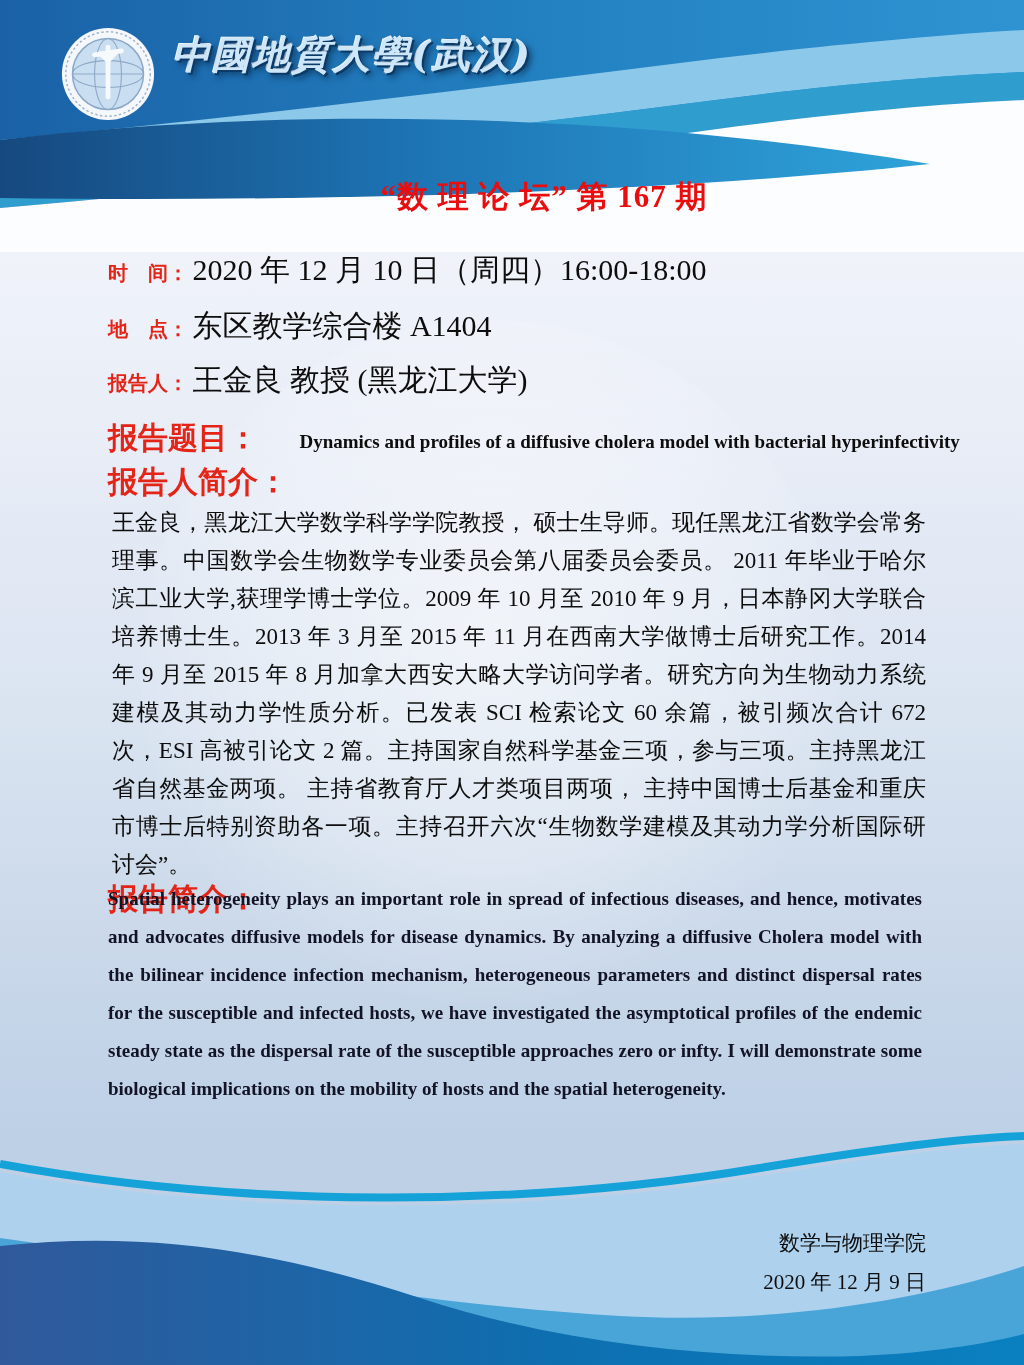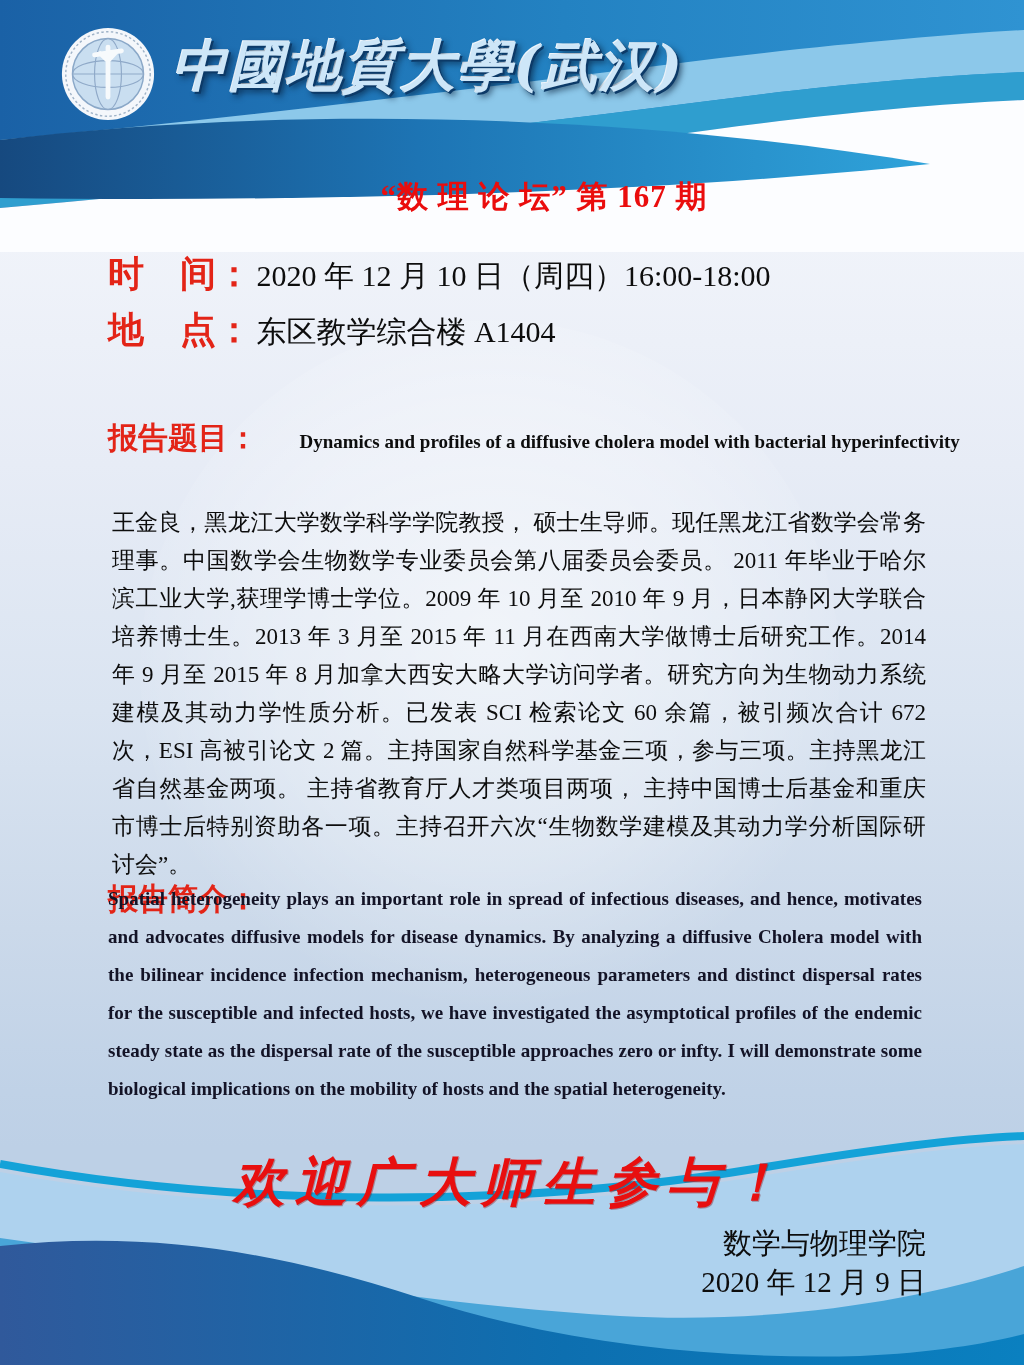--- a/index.html
+++ b/index.html
@@ -7,39 +7,39 @@
     position:relative;width:1024px;height:1365px;overflow:hidden;margin:0 auto;
     background:linear-gradient(180deg,#f1f4fa 16%,#e7ecf6 34%,#dae4f1 52%,#cbd9ea 68%,#c0d2e7 80%,#bdd0e6 84%);
     font-family:"Liberation Sans","DejaVu Sans",sans-serif;
   }
   
   .header-art{position:absolute;top:0;left:0;z-index:1;}
   .logo{position:absolute;top:26px;left:60px;width:96px;height:96px;z-index:3;}
   .uni-name{
     position:absolute;top:30px;left:172px;z-index:3;
     font-family:"DejaVu Serif","Liberation Serif",serif;
-    font-style:italic;font-weight:bold;font-size:55px;letter-spacing:2px;
+    font-style:italic;font-weight:bold;font-size:38px;letter-spacing:2px;
     color:#cde6f8;
     text-shadow:2px 2px 0 #0c3a68,4px 4px 6px rgba(5,25,50,.65),-1px -1px 0 #f2f9ff;
     white-space:nowrap;
   }
   
   .globe-watermark{
     position:absolute;top:320px;left:140px;width:700px;height:700px;border-radius:50%;z-index:0;
     background:radial-gradient(circle at 50% 45%,rgba(255,255,255,.55) 0%,rgba(255,255,255,.28) 45%,rgba(255,255,255,.10) 62%,rgba(255,255,255,0) 72%);
   }
   
   .content{position:absolute;inset:0;z-index:2;}
   .page-title{
     position:absolute;top:176px;left:0;width:100%;text-align:center;
     color:#ea0d0d;font-weight:bold;font-size:31px;letter-spacing:1px;
     font-family:"Liberation Serif",serif;white-space:nowrap;padding-left:32px;
   }
   .info-line{position:absolute;left:108px;width:860px;white-space:nowrap;}
-  .info-label{color:#e32417;font-weight:bold;font-size:36px;}
+  .info-label{color:#e32417;font-weight:bold;font-size:20px;}
   .info-value{color:#0d0d0d;font-size:30px;font-family:"Liberation Serif",serif;}
   .row-time{top:250px;}
   .row-venue{top:306px;}
   .row-speaker{top:360px;}
   .row-topic{top:418px;white-space:normal;}
   .topic-label{color:#e32417;font-weight:bold;font-size:30px;}
   .topic-value{color:#0d0d0d;font-weight:bold;font-size:19px;font-family:"Liberation Serif",serif;margin-left:37px;}
   .section-heading{position:absolute;left:108px;color:#e32417;font-weight:bold;font-size:30px;}
   .h-bio{top:462px;}
   .h-abstract{top:843px;margin-top:36px;}
@@ -54,21 +54,21 @@
     font-family:"Liberation Serif",serif;margin:0;
   }
   .welcome{
     position:absolute;top:1148px;left:0;width:100%;text-align:center;z-index:3;
     color:#e80f0f;font-weight:bold;font-style:italic;font-size:52px;letter-spacing:10px;
     font-family:"DejaVu Serif","Liberation Serif",serif;
     text-shadow:1px 1px 0 rgba(120,0,0,.35);
   }
   .footer-block{
     position:absolute;top:1224px;right:98px;text-align:right;z-index:3;
-    color:#0d0d0d;font-size:29px;line-height:39px;
+    color:#0d0d0d;font-size:21px;line-height:39px;
     font-family:"Liberation Serif",serif;white-space:nowrap;
   }
   
   .footer-art{position:absolute;left:0;top:1120px;z-index:1;}
 </style>
 </head>
 <body>
 
 <div class="poster">
 
@@ -113,32 +113,36 @@
     <div class="info-line row-time">
       <span class="info-label">时　间：</span>
       <span class="info-value">2020 年 12 月 10 日（周四）16:00-18:00</span>
     </div>
 
     <div class="info-line row-venue">
       <span class="info-label">地　点：</span>
       <span class="info-value">东区教学综合楼 A1404</span>
     </div>
 
+    <div class="info-line row-speaker">
+      <span class="info-label">报告人：</span>
+      <span class="info-value">王金良 教授 (黑龙江大学)</span>
+    </div>
 
     <div class="info-line row-topic">
       <span class="topic-label">报告题目：</span>
       <span class="topic-value">Dynamics and profiles of a diffusive cholera model with bacterial hyperinfectivity</span>
     </div>
 
+    <div class="section-heading h-bio">报告人简介：</div>
     <p class="bio-text">王金良，黑龙江大学数学科学学院教授， 硕士生导师。现任黑龙江省数学会常务理事。中国数学会生物数学专业委员会第八届委员会委员。 2011 年毕业于哈尔滨工业大学,获理学博士学位。2009 年 10 月至 2010 年 9 月，日本静冈大学联合培养博士生。2013 年 3 月至 2015 年 11 月在西南大学做博士后研究工作。2014 年 9 月至 2015 年 8 月加拿大西安大略大学访问学者。研究方向为生物动力系统建模及其动力学性质分析。已发表 SCI 检索论文 60 余篇，被引频次合计 672 次，ESI 高被引论文 2 篇。主持国家自然科学基金三项，参与三项。主持黑龙江省自然基金两项。 主持省教育厅人才类项目两项， 主持中国博士后基金和重庆市博士后特别资助各一项。主持召开六次“生物数学建模及其动力学分析国际研讨会”。</p>
 
     <div class="section-heading h-abstract">报告简介：</div>
     <p class="abstract-text">Spatial heterogeneity plays an important role in spread of infectious diseases, and hence, motivates and advocates diffusive models for disease dynamics. By analyzing a diffusive Cholera model with the bilinear incidence infection mechanism, heterogeneous parameters and distinct dispersal rates for the susceptible and infected hosts, we have investigated the asymptotical profiles of the endemic steady state as the dispersal rate of the susceptible approaches zero or infty. I will demonstrate some biological implications on the mobility of hosts and the spatial heterogeneity.</p>
 
-    <div class="welcome">欢迎广大师生参与！</div>
 
     <div class="footer-block">
       <div>数学与物理学院</div>
       <div>2020 年 12 月 9 日</div>
     </div>
 
   </div>
 
   <svg class="footer-art" width="1024" height="245" viewBox="0 0 1024 245" preserveAspectRatio="none">
     <defs>

